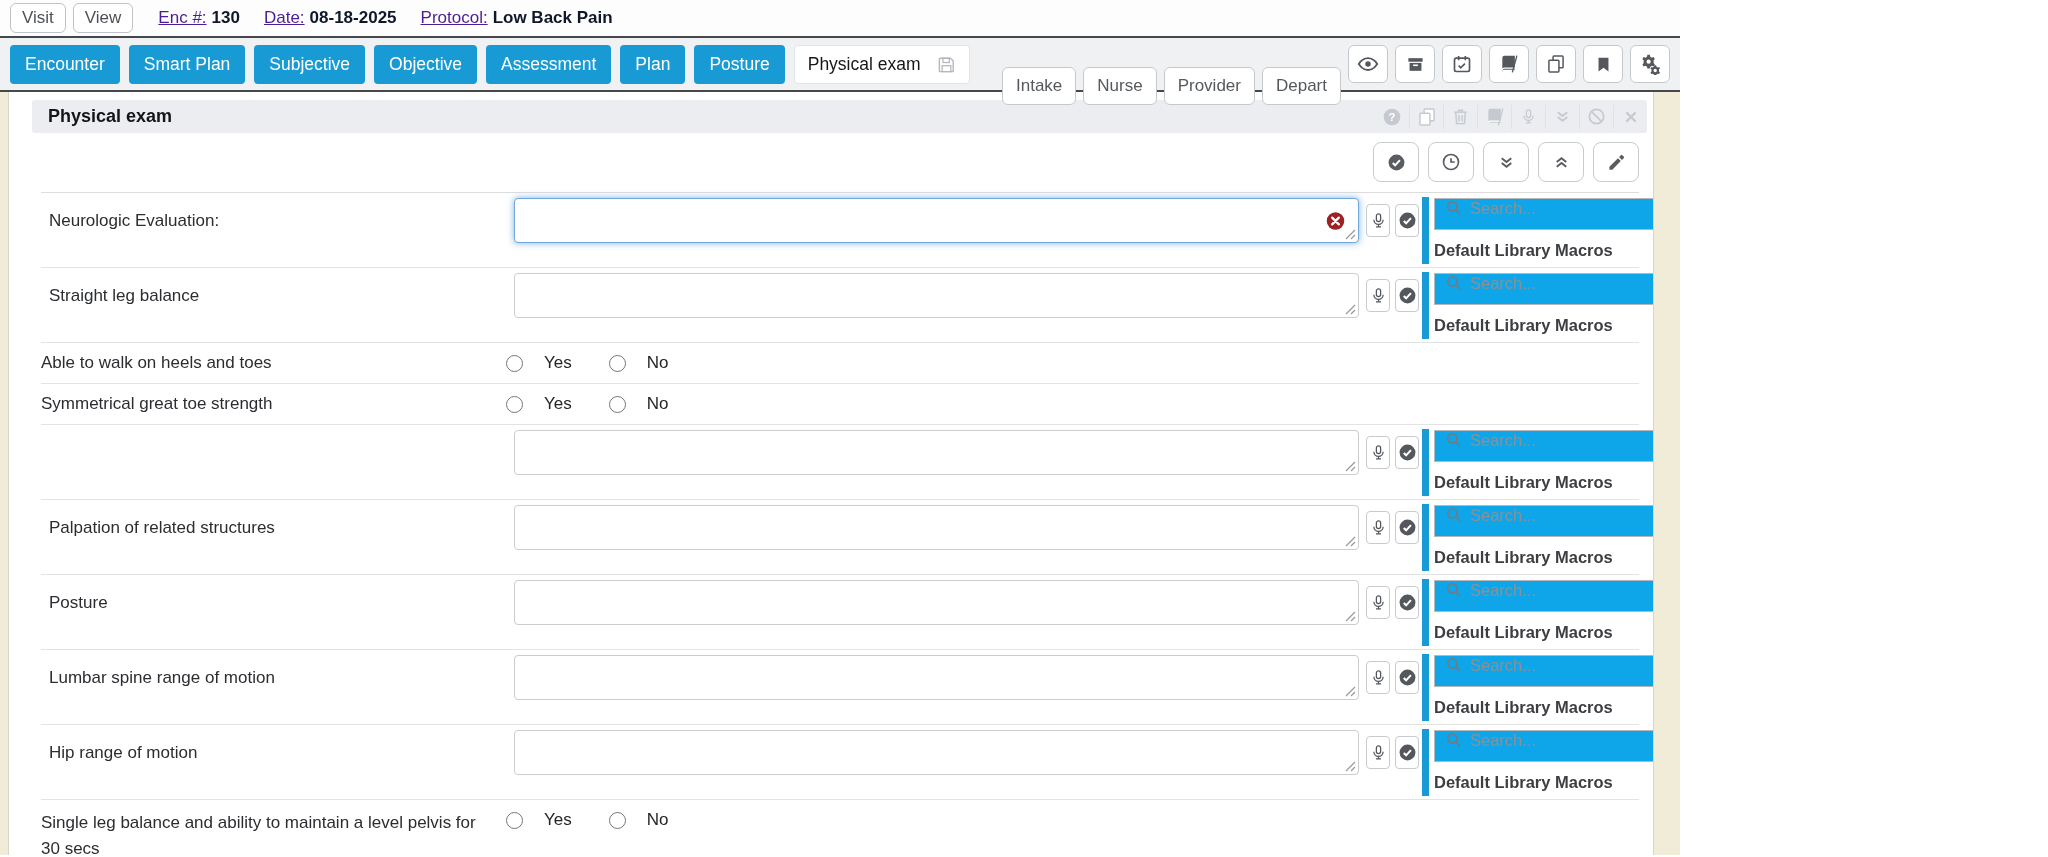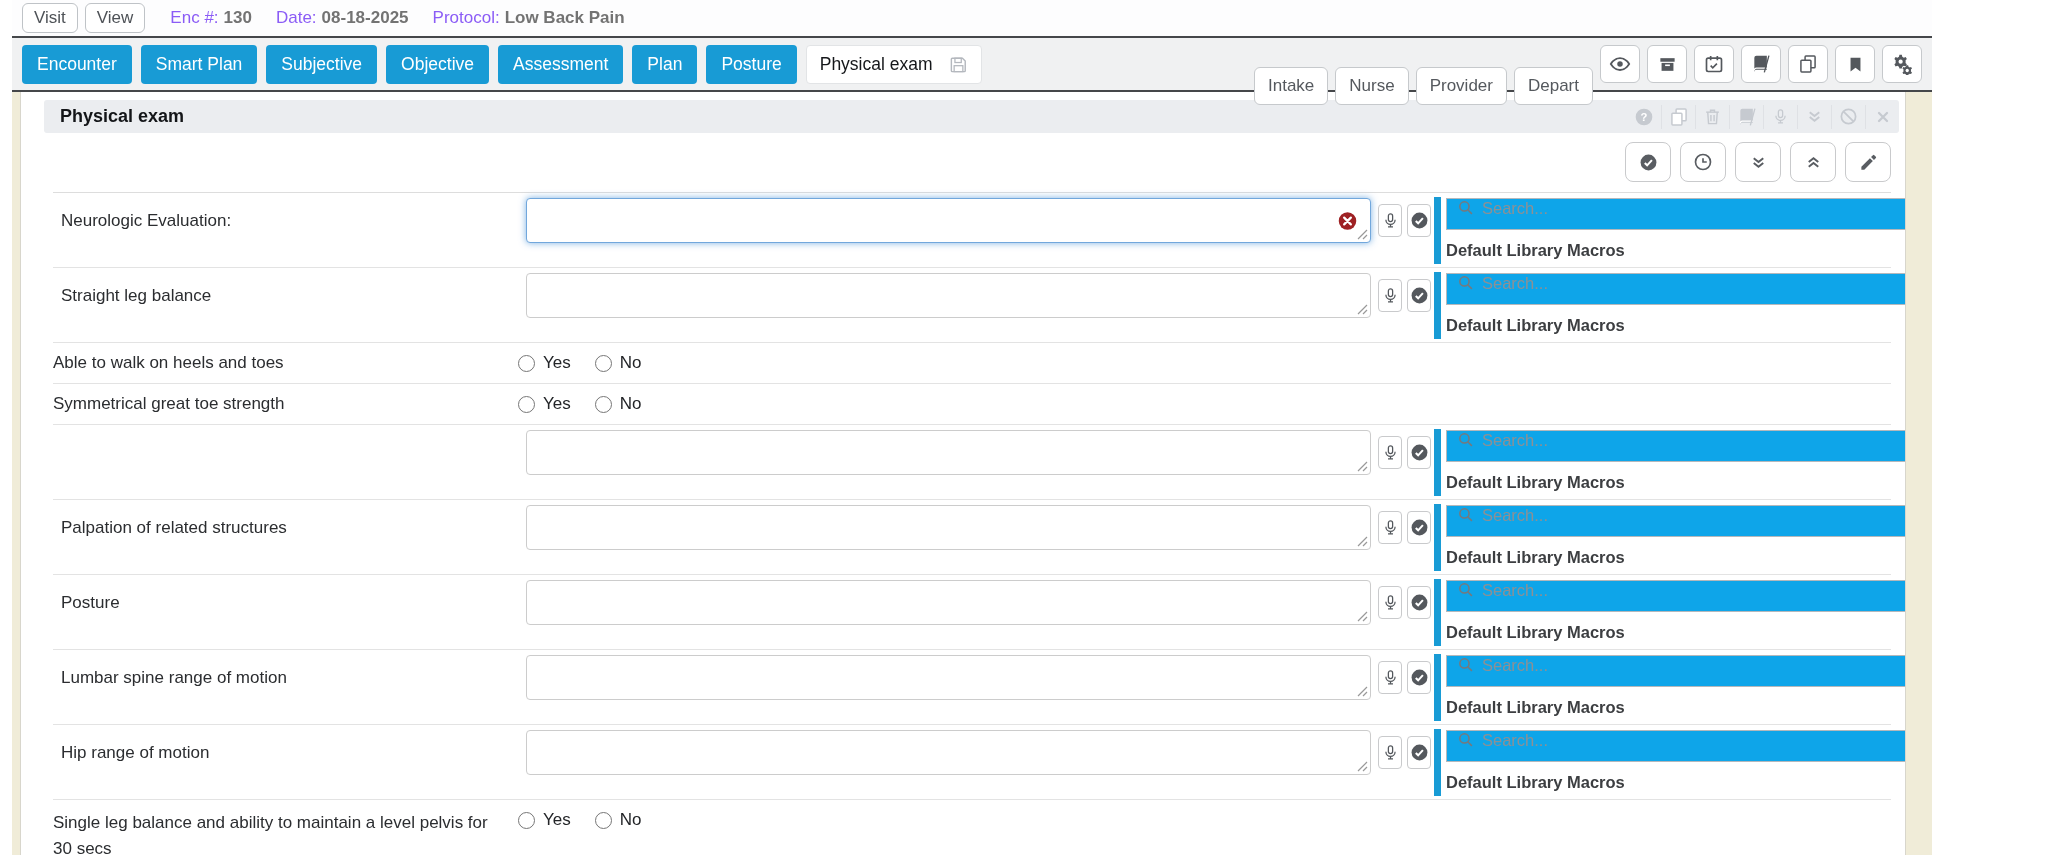--- a/index.html
+++ b/index.html
@@ -1,27 +1,27 @@
 <!DOCTYPE html>
 <html><head>
 <meta charset="utf-8">
 <style>
   * { margin:0; padding:0; box-sizing:border-box; }
   body { background:#ffffff; font-family:"Liberation Sans", sans-serif; }
-  .app { width:1932px; height:857px; overflow:hidden; background:#fff; position:relative;padding-left:12px; }
+  .app { width:1680px; height:857px; overflow:hidden; background:#fff; position:relative; }
 
   
   .topbar { height:38px; background:#fdfdfe; border-bottom:2px solid #45474a;
             display:flex; align-items:center; padding:0 10px; }
   .tb-btn { background:#fff; border:1px solid #bfc3c7; border-radius:6px; color:#4e5257;
             font-family:inherit; font-size:17px; padding:4px 11px; margin-right:7px; cursor:pointer; }
   .tb-fields { display:flex; align-items:center; margin-left:18px; }
   .tb-field { margin-right:24px; font-size:17px; }
-  .tb-label { color:#8b5cf6; }
-  .tb-value { color:#737373; font-weight:bold; margin-left:5px;text-align:center; }
+  .tb-label { color:#4c1d95;text-decoration:underline; }
+  .tb-value { color:#0f172a; font-weight:bold; margin-left:5px;text-align:center; }
 
   
   .toolbar { height:54px; background:#f0f1f2; border-bottom:2px solid #45474a;
              display:flex; align-items:center; padding:0 10px; }
   .tabs { display:flex; align-items:center; }
   .tab { background:#189bd5; color:#fff; border:none; border-radius:4px; font-family:inherit;
          font-size:17.5px; padding:9px 15px; margin-right:9px; cursor:pointer; }
   .tab-active { background:#fff; color:#15171a; border:1px solid #e2e4e6; border-radius:4px;
                 font-size:17.5px; padding:8px 13px; display:flex; align-items:center; cursor:pointer; }
   .tab-active .saveicon { color:#b4b8be; margin-left:16px; display:flex; }
@@ -83,21 +83,21 @@
                       color:#333; margin-left:8px; background:transparent; }
   .search-box input::placeholder { color:#8d9094; }
   .sq-btn { width:32px; height:32px; background:#fff; border:1px solid #c9cacc; border-radius:4px;
             display:flex; align-items:center; justify-content:center; color:#55595e;
             cursor:pointer; margin-left:6px; }
   .macro-head { display:flex; align-items:center; justify-content:space-between; margin-top:11px; }
   .macro-head-label { font-size:16.5px; font-weight:bold; color:#3c3e41; }
   .tri { font-size:11px; color:#55585c; cursor:pointer; }
 
   
-  .radio-group { position:absolute; left:473px; display:flex; align-items:center; }
+  .radio-group { position:absolute; left:473px; display:flex; align-items:center;gap:13px; }
   .row-radio .radio-group { position:static; margin-left:7px; }
   .radio { width:17px; height:17px; border:1.5px solid #747竖678; border:1.5px solid #767676;
            border-radius:50%; background:#fff; cursor:pointer; flex:none; }
   .radio-text { font-size:17px; color:#232528; margin:0 24px 0 8px; }
   .radio-text:last-child { margin-right:15px; }
   svg { display:block; }
 </style>
 </head>
 <body>
 

